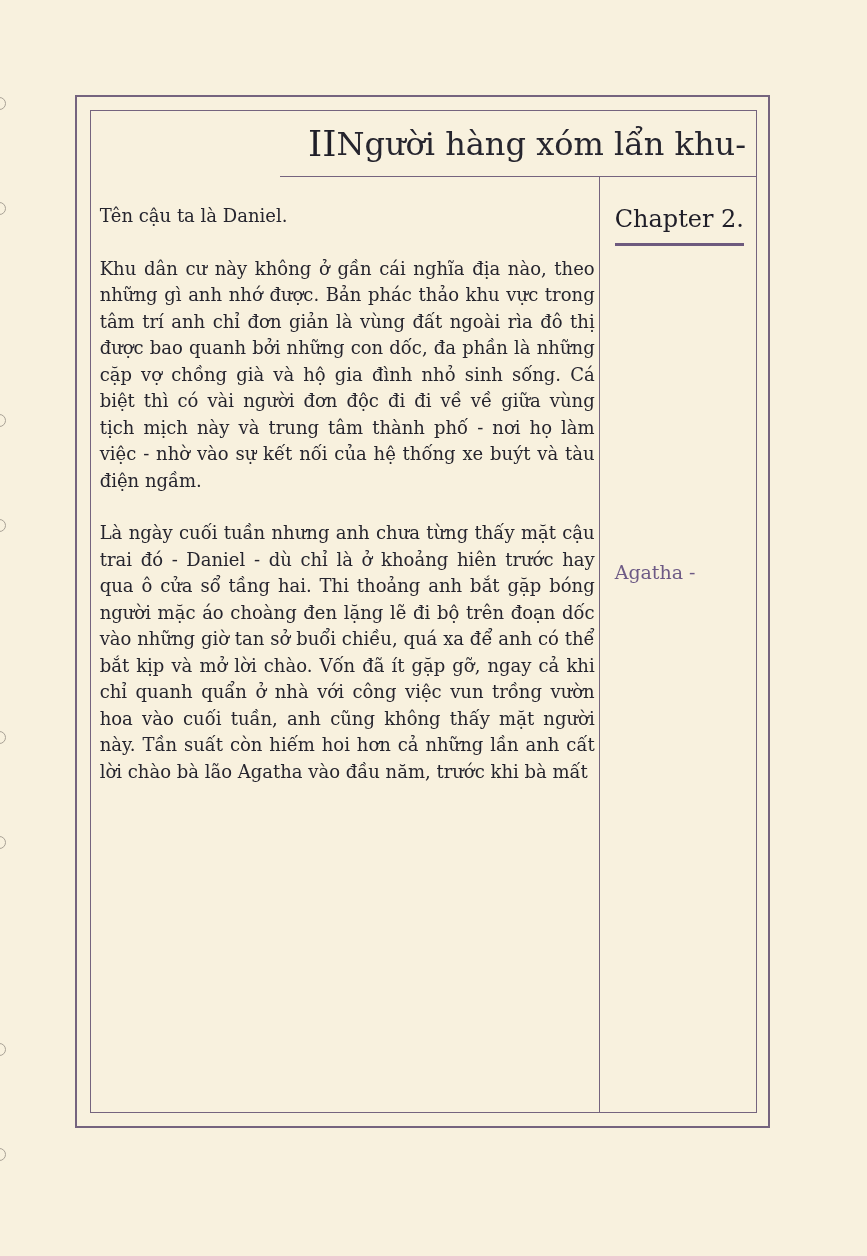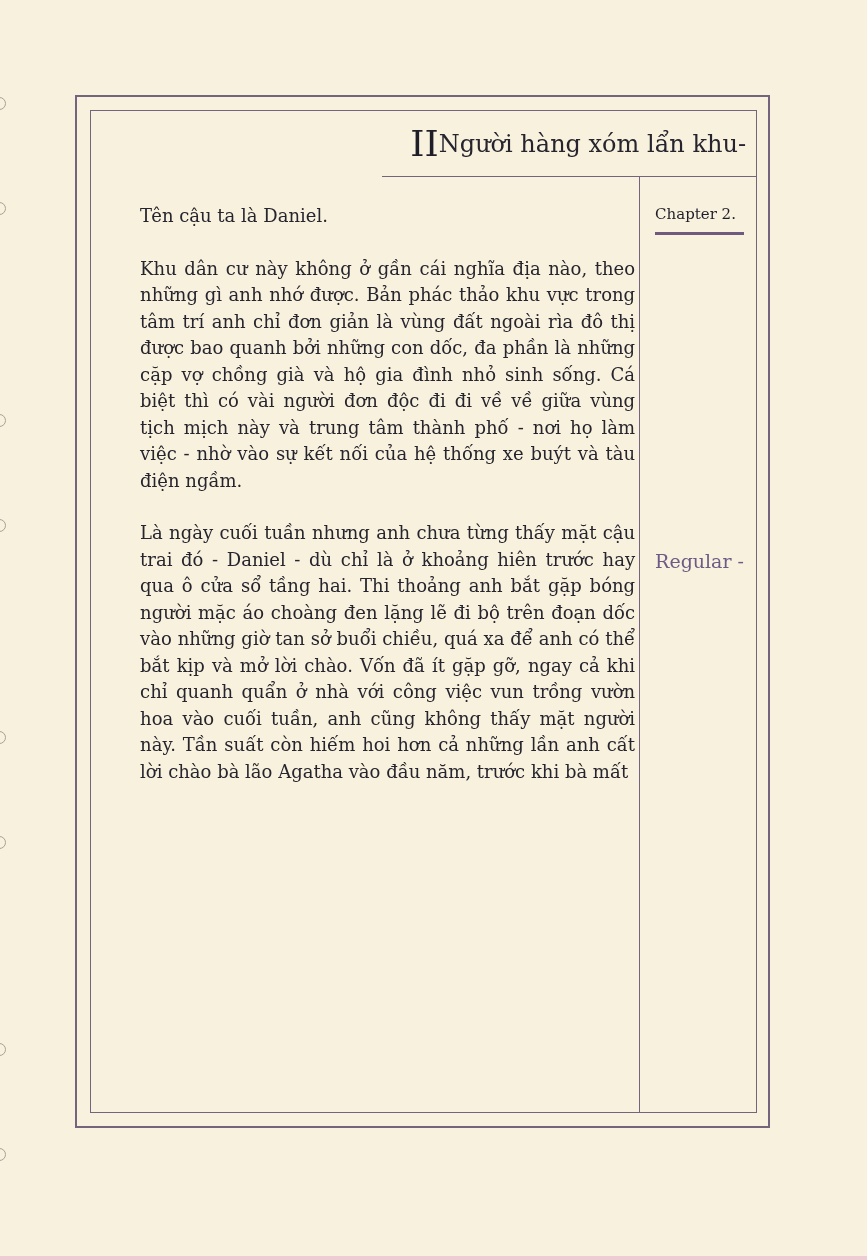--- a/index.html
+++ b/index.html
@@ -49,21 +49,21 @@
     align-items:center;
     padding:0 10px 0 28px;
   }
   .chapter-number{
     font-size:36px;
     line-height:1;
     color:#1f1e28;
   }
   .chapter-title{
     margin-left:auto;
-    font-size:24px;
+    font-size:32px;
     font-weight:normal;
     line-height:1;
     color:#26252e;
     white-space:nowrap;
   }
   .content-row{
     flex:1 1 auto;
     display:flex;
     overflow:hidden;
   }
@@ -79,21 +79,21 @@
     line-height:26.5px;
     text-align:justify;
     margin:0 0 26px 0;
   }
   .sidebar-column{
     flex:1 1 auto;
     padding:28px 12px 0 15px;
     overflow:hidden;
   }
   .chapter-label{
-    font-size:15px;
+    font-size:24px;
     line-height:1.2;
     color:#1f1e28;
     white-space:nowrap;
   }
   .chapter-underline{
     margin-top:9px;
     height:3px;
     width:100%;
     background:var(--underline);
   }
@@ -134,20 +134,20 @@
 
       <div class="main-column">
         <p>Tên cậu ta là Daniel.</p>
         <p>Khu dân cư này không ở gần cái nghĩa địa nào, theo những gì anh nhớ được. Bản phác thảo khu vực trong tâm trí anh chỉ đơn giản là vùng đất ngoài rìa đô thị được bao quanh bởi những con dốc, đa phần là những cặp vợ chồng già và hộ gia đình nhỏ sinh sống. Cá biệt thì có vài người đơn độc đi đi về về giữa vùng tịch mịch này và trung tâm thành phố - nơi họ làm việc - nhờ vào sự kết nối của hệ thống xe buýt và tàu điện ngầm.</p>
         <p>Là ngày cuối tuần nhưng anh chưa từng thấy mặt cậu trai đó - Daniel - dù chỉ là ở khoảng hiên trước hay qua ô cửa sổ tầng hai. Thi thoảng anh bắt gặp bóng người mặc áo choàng đen lặng lẽ đi bộ trên đoạn dốc vào những giờ tan sở buổi chiều, quá xa để anh có thể bắt kịp và mở lời chào. Vốn đã ít gặp gỡ, ngay cả khi chỉ quanh quẩn ở nhà với công việc vun trồng vườn hoa vào cuối tuần, anh cũng không thấy mặt người này. Tần suất còn hiếm hoi hơn cả những lần anh cất lời chào bà lão Agatha vào đầu năm, trước khi bà mất</p>
       </div>
 
       <div class="sidebar-column">
         <div class="chapter-label">Chapter 2.</div>
         <div class="chapter-underline"></div>
-        <div class="style-label">Regular -</div>
+        <div class="style-label">Agatha -</div>
       </div>
 
     </div>
   </div>
 </div>
 
 <div class="bottom-strip"></div>
 
 </body></html>

